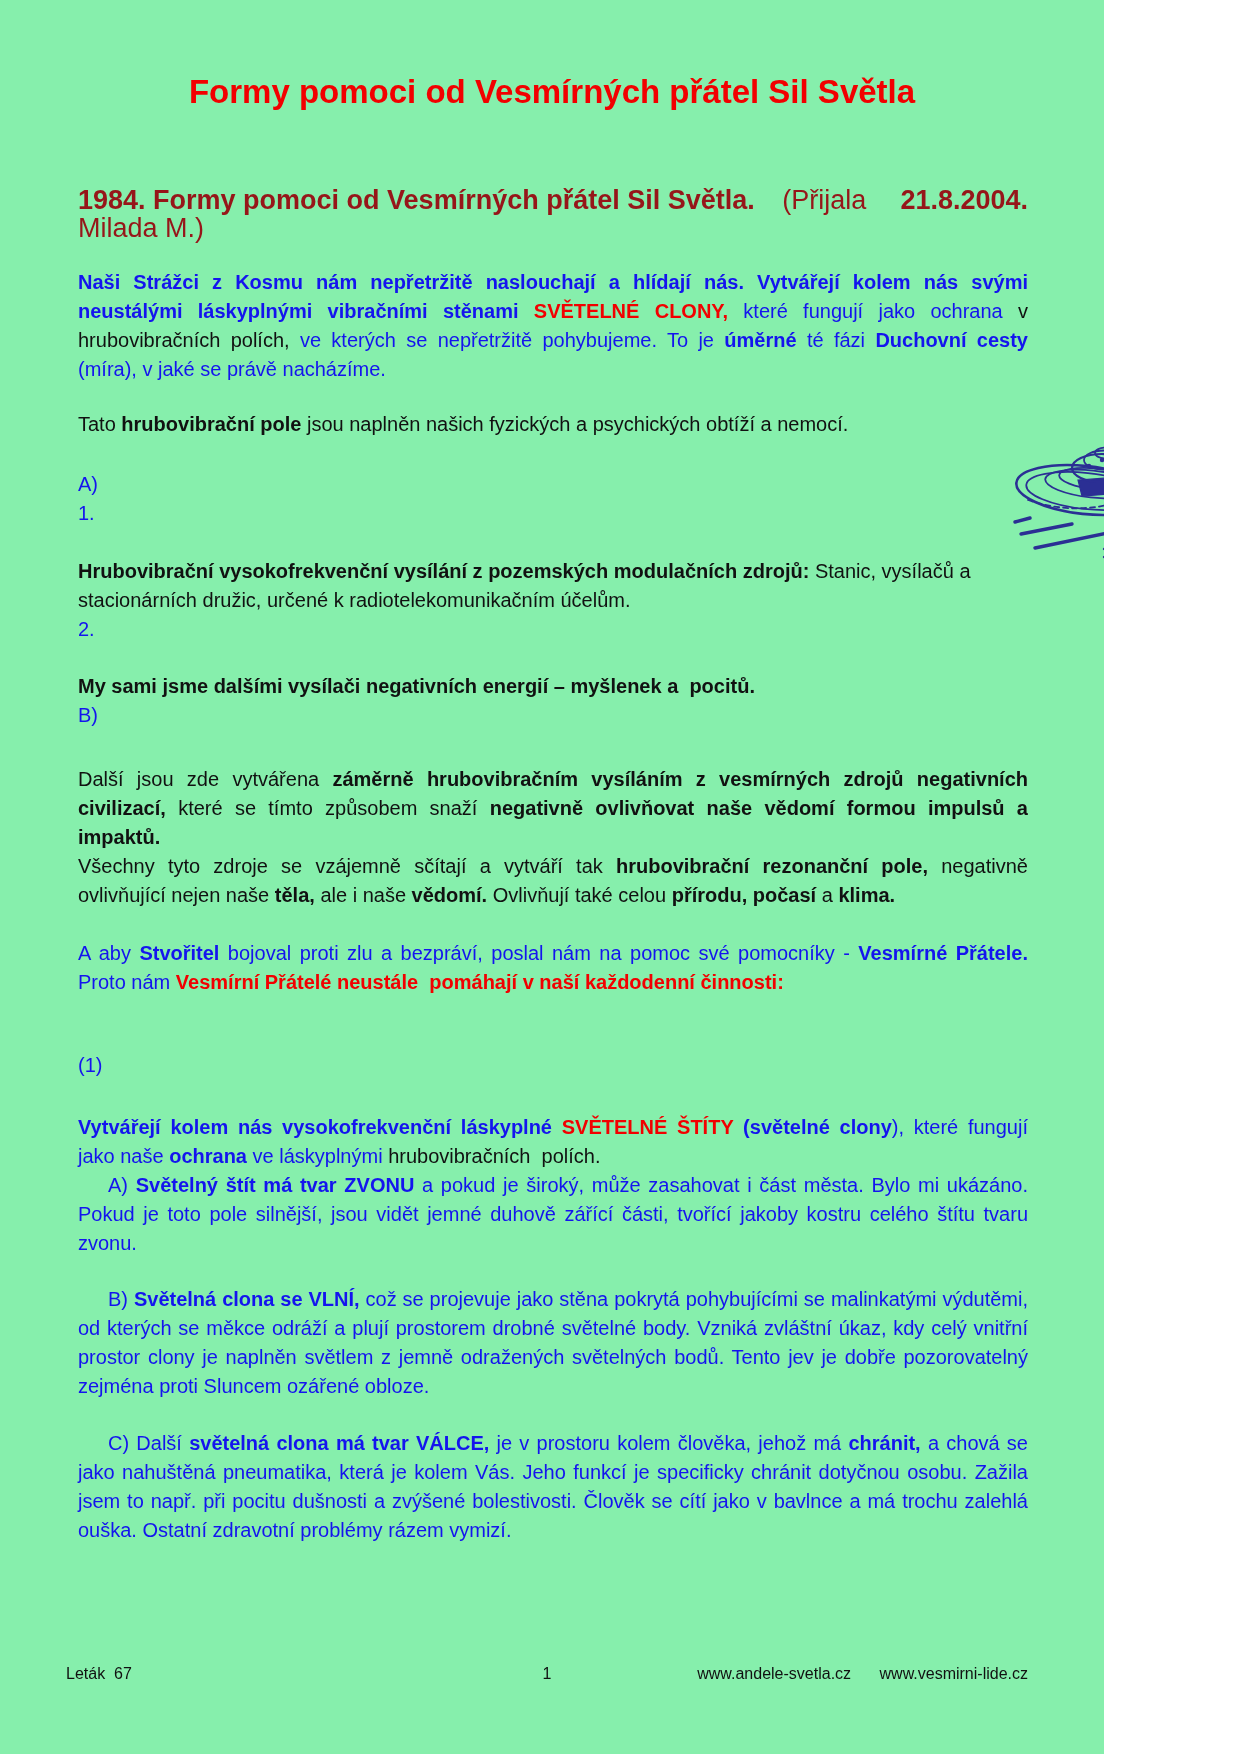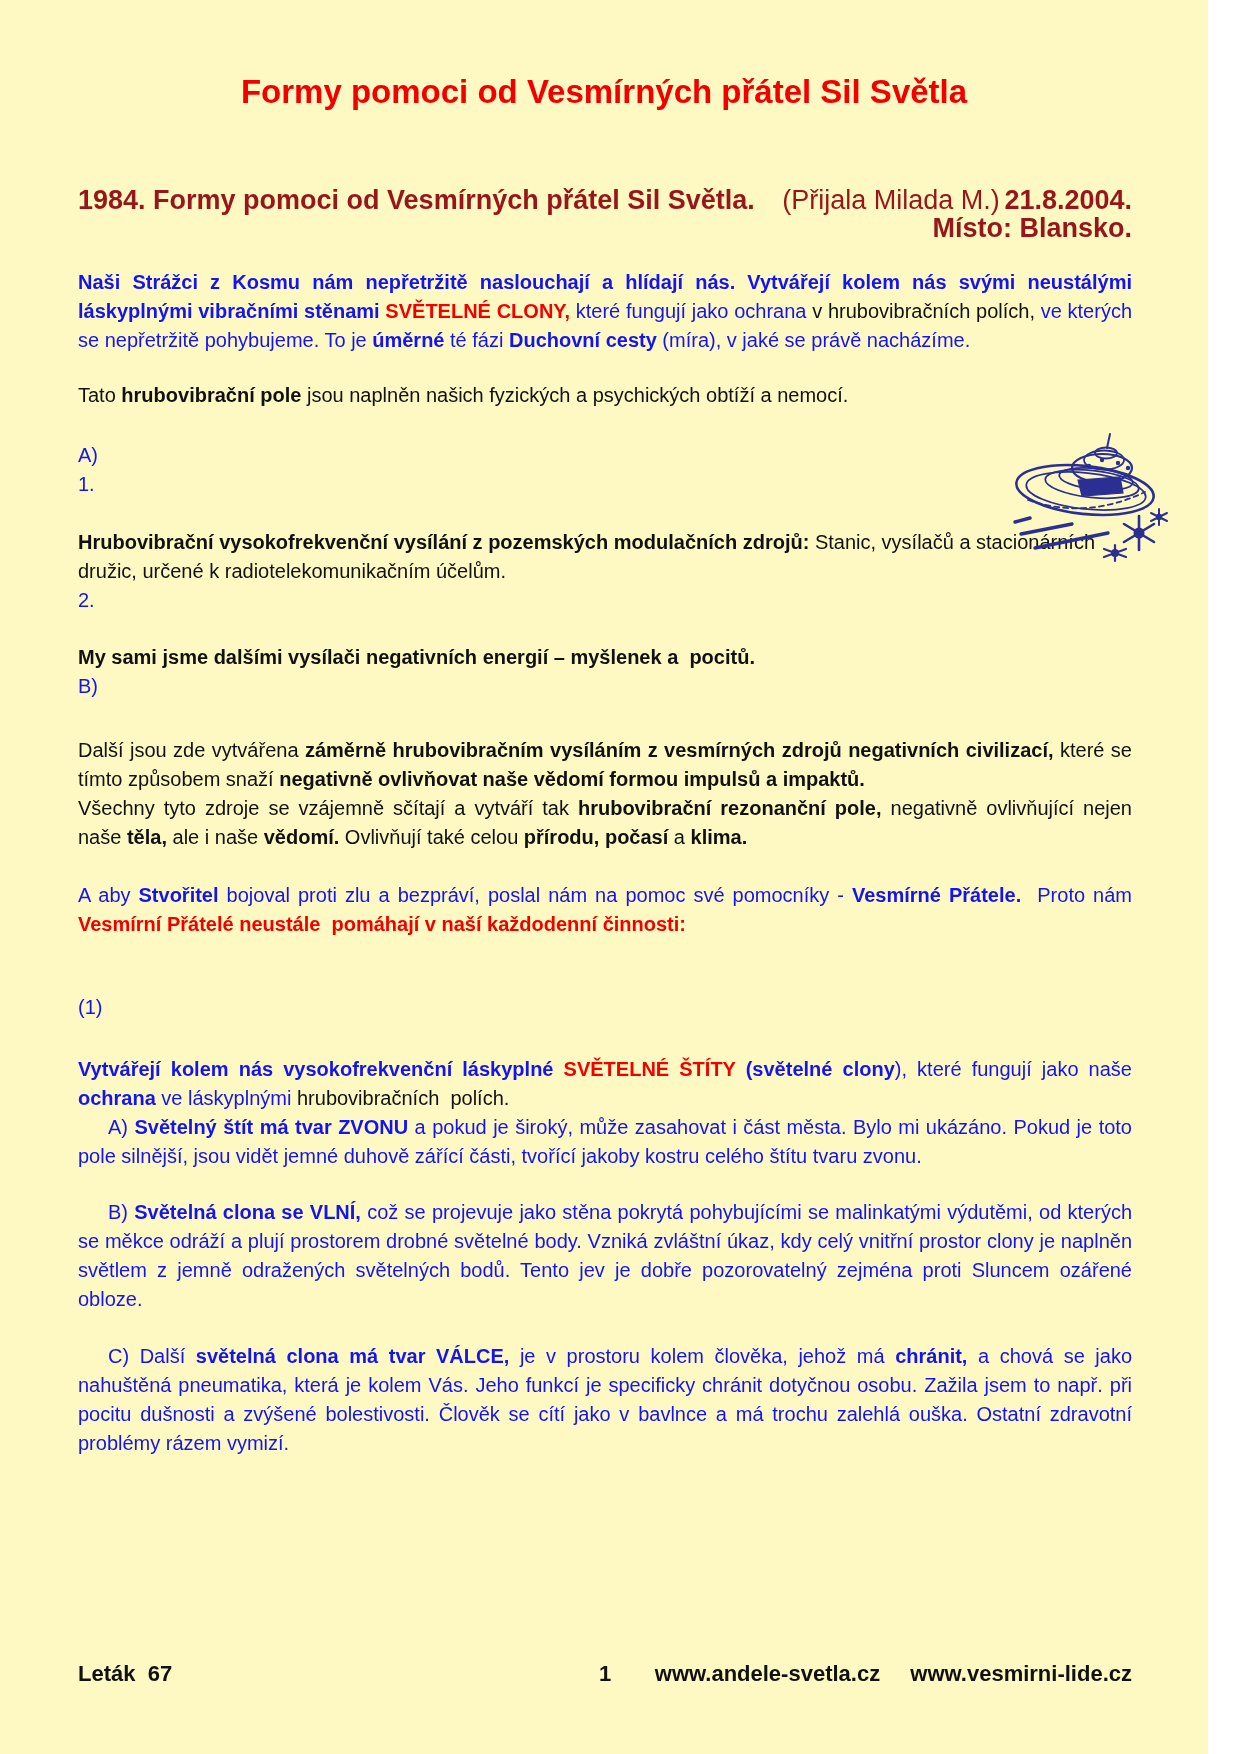--- a/index.html
+++ b/index.html
@@ -6,23 +6,23 @@
     --blue:#1414ee;
     --red:#f20000;
     --dark-red:#961619;
     --text:#111111;
     --navy:#2b2f94;
   }
   *{box-sizing:border-box;}
   html,body{margin:0;padding:0;background:#ffffff;}
   .page{
     position:relative;
-    width:1208px;
+    width:1104px;
     height:1754px;
-    background:#fef9c3;
+    background:#86efac;
     font-family:"Liberation Sans","DejaVu Sans",sans-serif;
     color:var(--text);
     overflow:hidden;
   }
   .title{
     margin:0;
     padding-top:72px;
     text-align:center;
     font-size:33px;
     line-height:40px;
@@ -73,52 +73,48 @@
     position:absolute;
     left:1012px;
     top:428px;
     width:158px;
     height:136px;
   }
   .ufo *{stroke:var(--navy);}
   
   .footer{
     position:absolute;
-    left:78px;
+    left:66px;
     right:76px;
     top:1660px;
     display:grid;
     grid-template-columns:1fr auto 1fr;
-    font-size:22px;
+    font-size:16px;
     line-height:28px;
     color:var(--text);
-    font-weight:bold;
   }
   .footer .f-left{text-align:left;white-space:pre-wrap;}
   .footer .f-mid{text-align:center;}
   .footer .f-right{text-align:right;}
   .footer .f-right span + span{margin-left:24px;}
 </style>
 </head>
 <body>
 
 <div class="page">
 
   <h1 class="title">Formy pomoci od Vesmírných přátel Sil Světla</h1>
 
   <div class="hdr">
     <div class="hdr-row">
       <div>
         <span class="bold">1984.  Formy pomoci od Vesmírných přátel Sil Světla.</span>
         <span class="note">(Přijala Milada M.)</span>
       </div>
       <div class="bold">21.8.2004.</div>
-    </div>
-    <div class="hdr-row right">
-      <span class="bold">Místo: Blansko.</span>
     </div>
   </div>
 
   <div id="doc-body">
       <div class="para just"><span class="s-bb">Naši Strážci z Kosmu nám nepřetržitě naslouchají a hlídají nás. Vytvářejí kolem nás svými neustálými láskyplnými vibračními stěnami </span><span class="s-rb">SVĚTELNÉ CLONY,</span><span class="s-b"> které fungují jako ochrana </span><span class="s-k">v hrubovibračních polích,</span><span class="s-b"> ve kterých se nepřetržitě pohybujeme. To je </span><span class="s-bb">úměrné</span><span class="s-b"> té fázi </span><span class="s-bb">Duchovní cesty</span><span class="s-b"> (míra), v jaké se právě nacházíme.</span></div>
       <div class="para"><span class="s-k">Tato </span><span class="s-kb">hrubovibrační pole</span><span class="s-k"> jsou naplněn našich fyzických a psychických obtíží a nemocí.</span></div>
       <div class="para"><span class="s-b">A)</span></div>
       <div class="para"><span class="s-b">1.</span></div>
       <div class="para"><span class="s-kb">Hrubovibrační vysokofrekvenční vysílání z pozemských modulačních zdrojů:</span><span class="s-k"> Stanic, vysílačů a stacionárních družic, určené k radiotelekomunikačním účelům.</span></div>
       <div class="para"><span class="s-b">2.</span></div>

